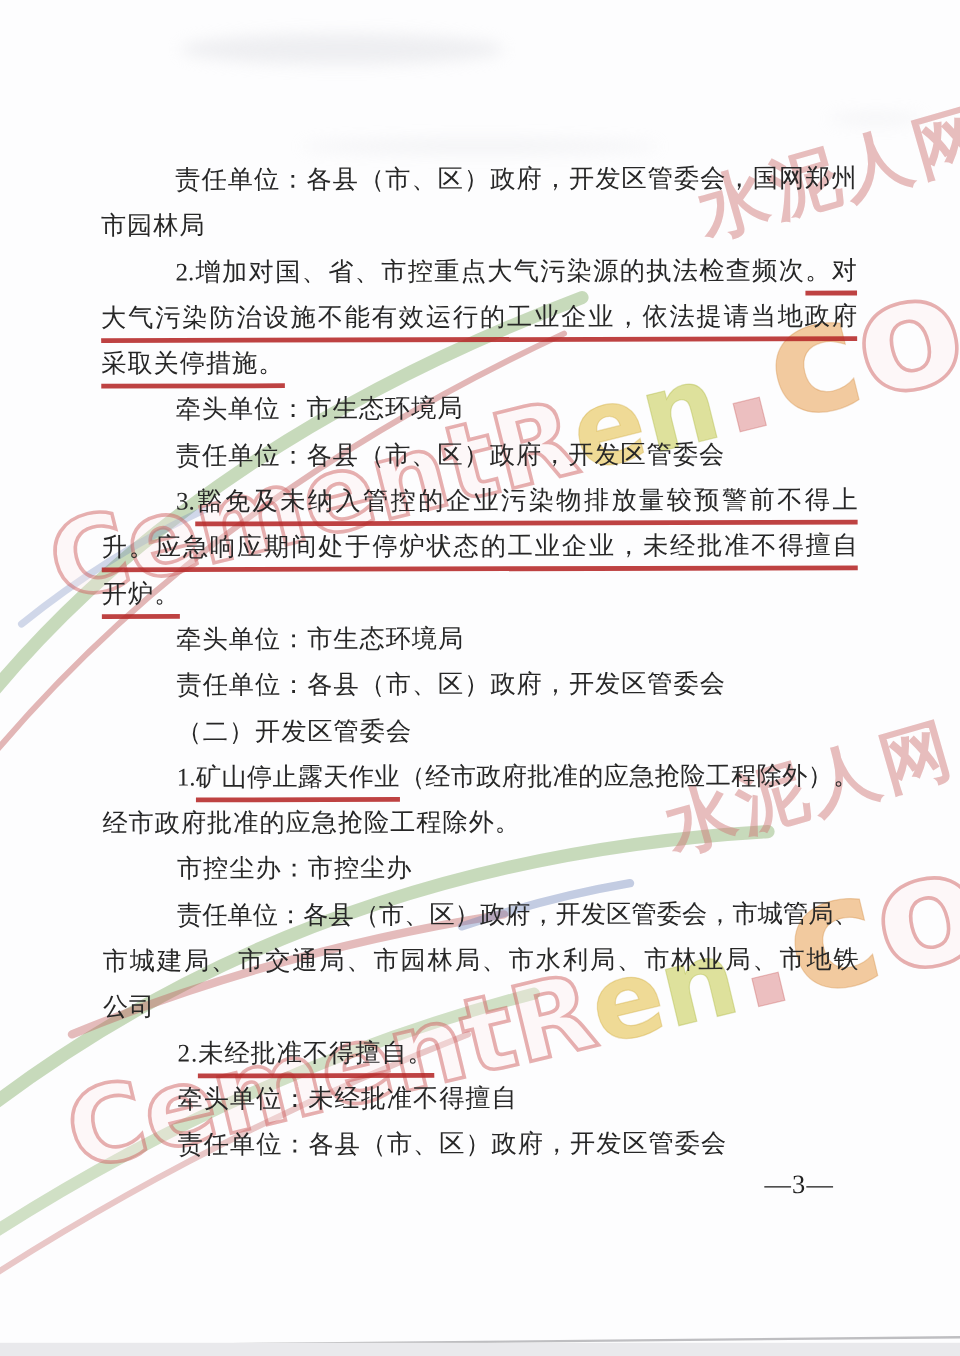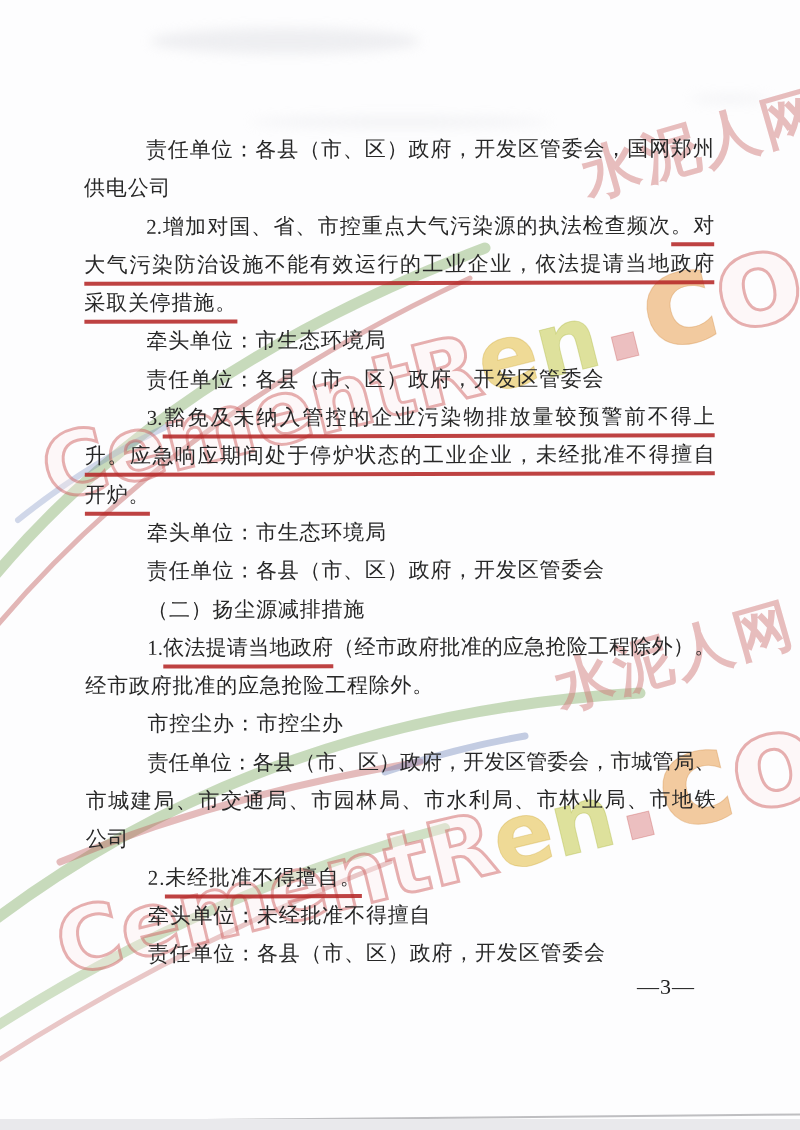--- a/index.html
+++ b/index.html
@@ -77,33 +77,33 @@
   </svg>
 
   <div class="wm-brand upper"><span class="wm-ch wm-outline-red">C</span><span class="wm-ch wm-outline-red">e</span><span class="wm-ch wm-outline-red">m</span><span class="wm-ch wm-outline-red">e</span><span class="wm-ch wm-outline-red">n</span><span class="wm-ch wm-outline-red">t</span><span class="wm-ch wm-outline-red">R</span><span class="wm-ch wm-yellow">e</span><span class="wm-ch wm-yellow-green">n</span><span class="wm-ch wm-solid-red wm-lg">.</span><span class="wm-ch wm-orange wm-lg">c</span><span class="wm-ch wm-outline-red wm-lg">o</span><span class="wm-ch wm-solid-red wm-lg">m</span></div>
   <div class="wm-brand lower"><span class="wm-ch wm-outline-red">C</span><span class="wm-ch wm-outline-red">e</span><span class="wm-ch wm-outline-red">m</span><span class="wm-ch wm-outline-red">e</span><span class="wm-ch wm-outline-red">n</span><span class="wm-ch wm-outline-red">t</span><span class="wm-ch wm-outline-red">R</span><span class="wm-ch wm-yellow">e</span><span class="wm-ch wm-yellow-green">n</span><span class="wm-ch wm-solid-red wm-lg">.</span><span class="wm-ch wm-orange wm-lg">c</span><span class="wm-ch wm-outline-red wm-lg">o</span></div>
 
   <div class="wm-cn upper">水泥人网</div>
   <div class="wm-cn lower">水泥人网</div>
 
   <div class="doc-text">
       <div class="line indent full"><span>责任单位：各县（市、区）政府，开发区管委会，国网郑州</span></div>
-      <div class="line"><span>供电公司</span></div>
+      <div class="line"><span>市园林局</span></div>
       <div class="line indent full"><span>2.增加对国、省、市控重点大气污染源的执法检查频次</span><span class="ul">。对</span></div>
       <div class="line full"><span class="ul">大气污染防治设施不能有效运行的工业企业，依法提请当地政府</span></div>
       <div class="line"><span class="ul">采取关停措施。</span></div>
       <div class="line indent"><span>牵头单位：市生态环境局</span></div>
       <div class="line indent"><span>责任单位：各县（市、区）政府，开发区管委会</span></div>
       <div class="line indent full"><span>3.</span><span class="ul">豁免及未纳入管控的企业污染物排放量较预警前不得上</span></div>
       <div class="line full"><span class="ul">升。应急响应期间处于停炉状态的工业企业，未经批准不得擅自</span></div>
       <div class="line"><span class="ul">开炉。</span></div>
       <div class="line indent"><span>牵头单位：市生态环境局</span></div>
       <div class="line indent"><span>责任单位：各县（市、区）政府，开发区管委会</span></div>
-      <div class="line indent"><span>（二）扬尘源减排措施</span></div>
-      <div class="line indent full"><span>1.</span><span class="ul">依法提请当地政府</span><span>（经市政府批准的应急抢险工程除外）。</span></div>
+      <div class="line indent"><span>（二）开发区管委会</span></div>
+      <div class="line indent full"><span>1.</span><span class="ul">矿山停止露天作业</span><span>（经市政府批准的应急抢险工程除外）。</span></div>
       <div class="line"><span>经市政府批准的应急抢险工程除外。</span></div>
       <div class="line indent"><span>市控尘办：市控尘办</span></div>
       <div class="line indent full"><span>责任单位：各县（市、区）政府，开发区管委会，市城管局、</span></div>
       <div class="line full"><span>市城建局、市交通局、市园林局、市水利局、市林业局、市地铁</span></div>
       <div class="line"><span>公司</span></div>
       <div class="line indent"><span>2.</span><span class="ul">未经批准不得擅自。</span></div>
       <div class="line indent"><span>牵头单位：未经批准不得擅自</span></div>
       <div class="line indent"><span>责任单位：各县（市、区）政府，开发区管委会</span></div>
     </div>
 

